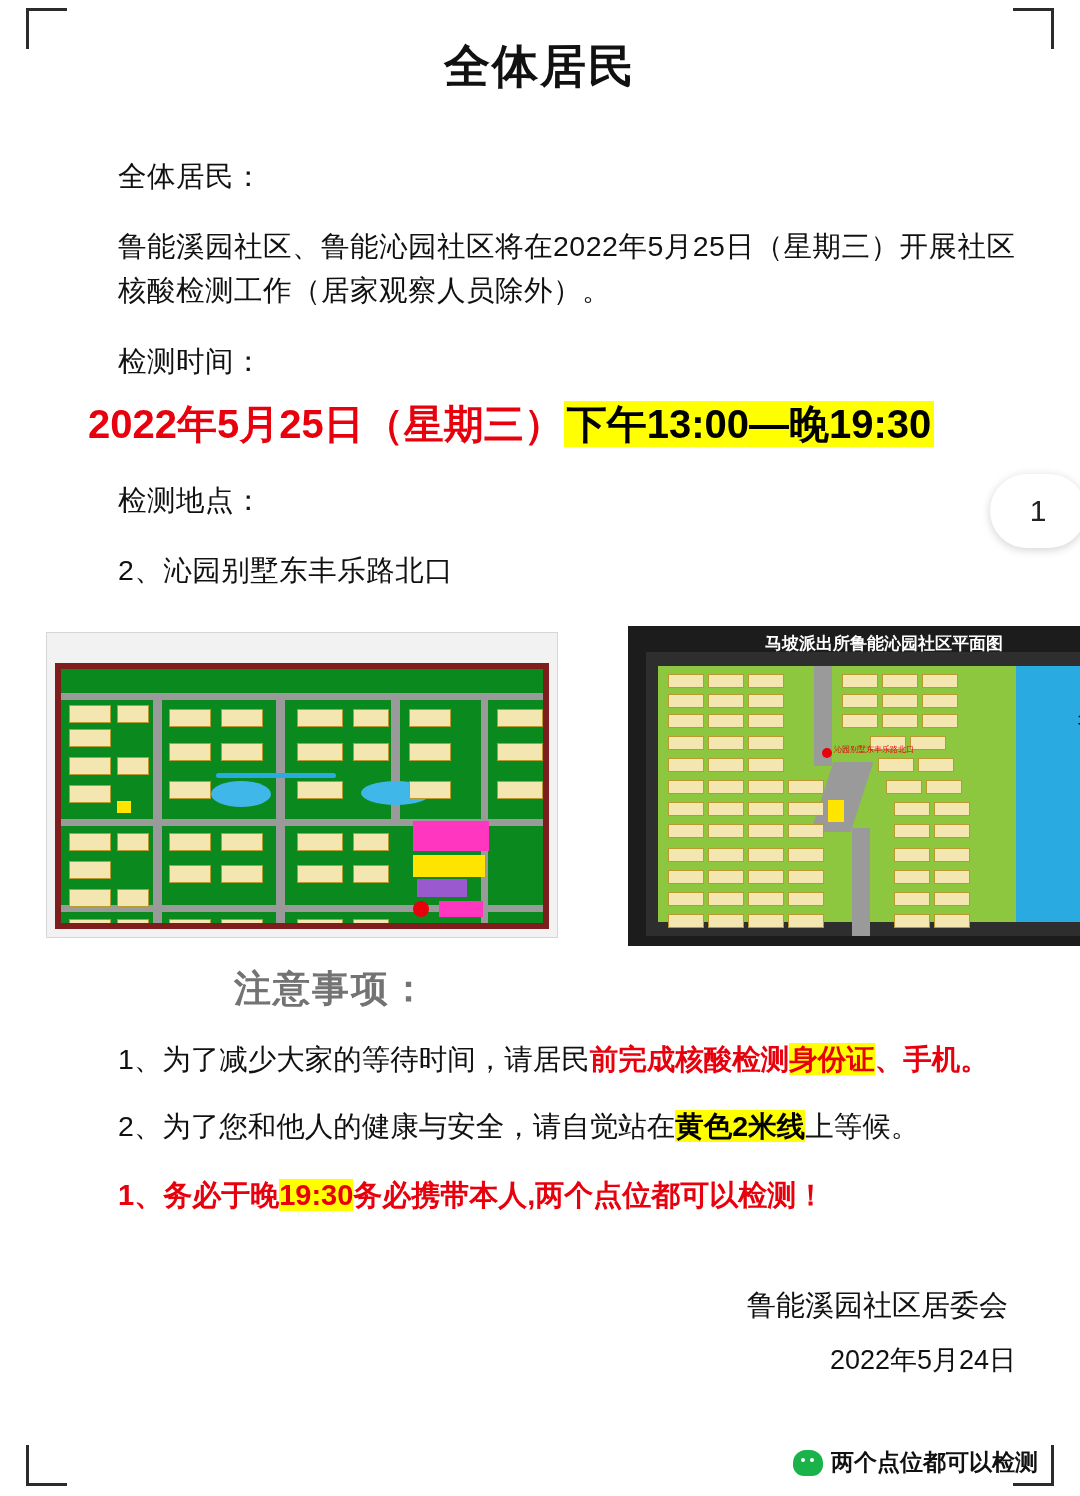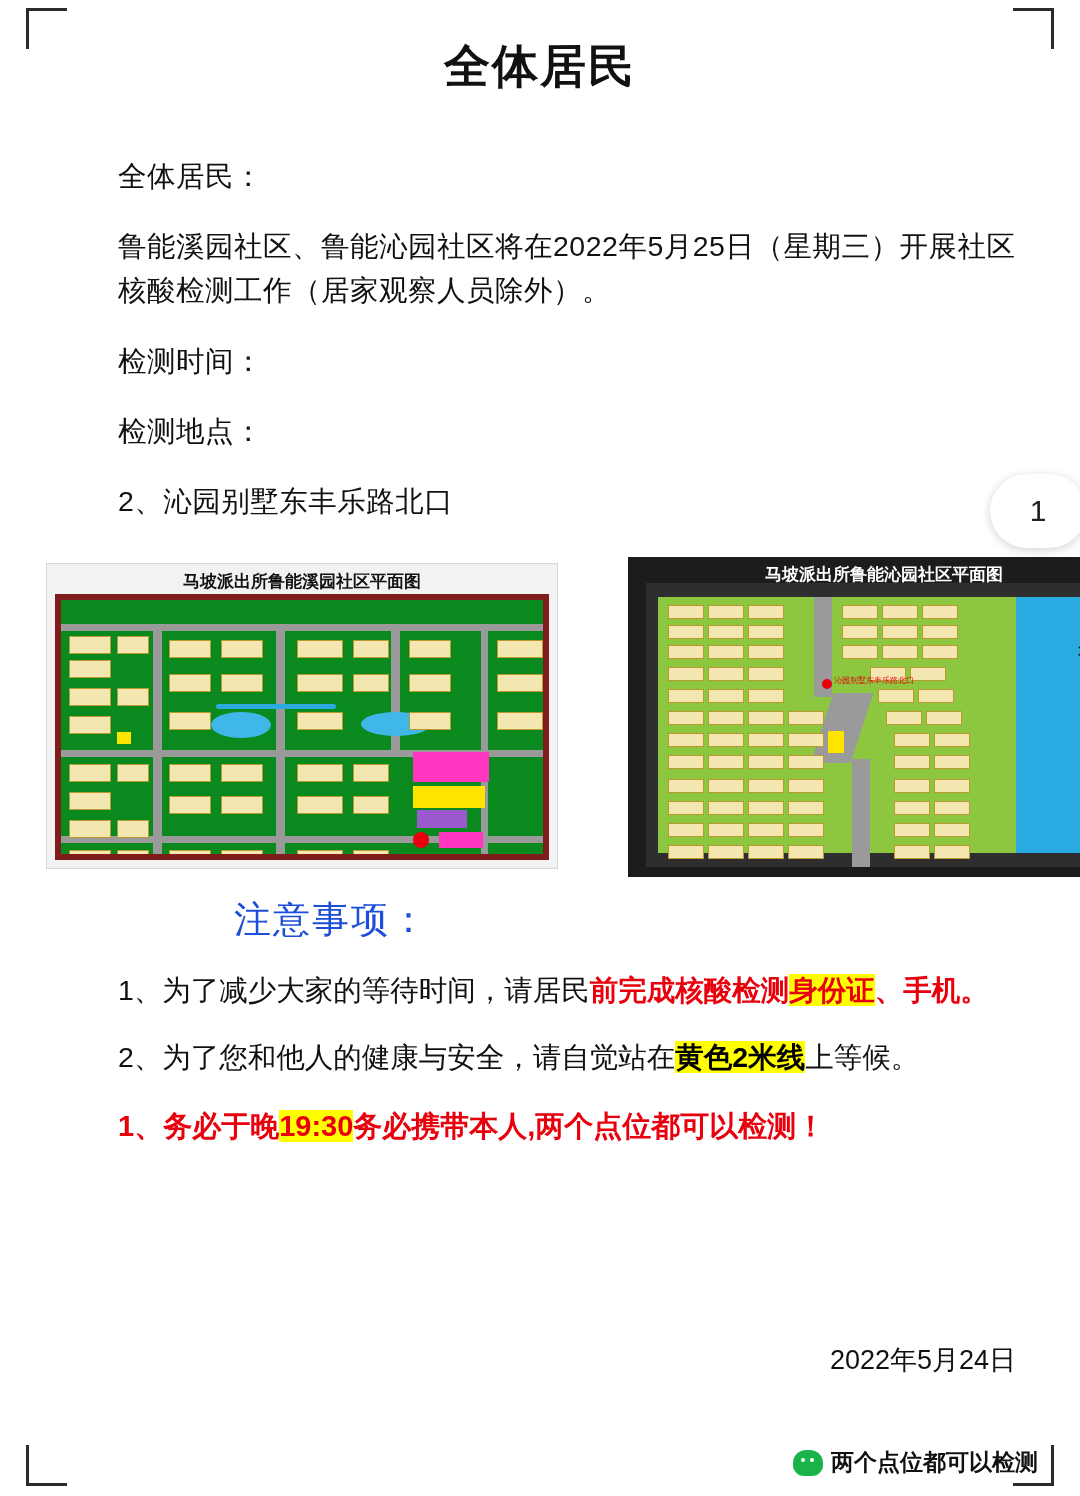--- a/index.html
+++ b/index.html
@@ -108,21 +108,21 @@
   .label-red{position:absolute;color:#e8000d;font-size:8px;white-space:nowrap;}
   .label-dark{position:absolute;color:#111;font-size:8px;white-space:nowrap;}
   .north{
     position:absolute;right:24px;top:38px;width:48px;text-align:center;color:#111;
   }
   .north .arrow{font-size:26px;line-height:20px;color:#111;}
   .north .t{font-size:15px;font-weight:bold;}
 
   .notice-title{
     margin:8px 0 0 116px;
-    font-size:37px;font-weight:normal;color:#1d4ed8;letter-spacing:2px;
+    font-size:37px;font-weight:bold;color:#737373;letter-spacing:2px;
   }
   .n{
     margin:24px 0 0 0;
     font-size:28.5px;line-height:1.5;color:#111;
   }
   .n .red{color:#e8000d;font-weight:bold;}
   .n .hl{background:#ffff00;color:#e8000d;font-weight:bold;}
   .n .hlk{background:#ffff00;color:#000;font-weight:bold;}
   .n3{
     margin-top:26px;font-size:29px;font-weight:bold;color:#e8000d;
@@ -165,28 +165,30 @@
 <div class="title">全体居民</div>
 
 <div class="body">
 
   <div class="p first">全体居民：</div>
 
   <div class="p">鲁能溪园社区、鲁能沁园社区将在2022年5月25日（星期三）开展社区核酸检测工作（居家观察人员除外）。</div>
 
   <div class="p">检测时间：</div>
 
+  <div class="time-line">
+    <span>2022年5月25日（星期三）</span><span class="hl">下午13:00—晚19:30</span>
+  </div>
 
   <div class="p">检测地点：</div>
   <div class="p">2、沁园别墅东丰乐路北口</div>
 
   <div class="maps">
 
     <div class="map map-left">
-      <div class="map-cap">马坡派出所鲁能溪园社区平面图</div>
       <div class="canvas">
         <div class="road" style="left:0;top:24px;width:100%;height:7px;"></div>
         <div class="road" style="left:0;top:150px;width:100%;height:7px;"></div>
         <div class="road" style="left:92px;top:24px;width:9px;height:250px;"></div>
         <div class="road" style="left:215px;top:24px;width:9px;height:250px;"></div>
         <div class="road" style="left:330px;top:24px;width:9px;height:130px;"></div>
         <div class="road" style="left:420px;top:24px;width:7px;height:250px;"></div>
         <div class="road" style="left:0;top:236px;width:100%;height:7px;"></div>
 
         <div class="pond" style="left:150px;top:112px;width:60px;height:26px;"></div>
@@ -347,19 +349,20 @@
     <span>2、为了您和他人的健康与安全，请自觉站在</span><span class="hlk">黄色2米线</span><span>上等候。</span>
   </div>
 
   <div class="n n3">
     <span>1、务必于晚</span><span class="hl">19:30</span><span>务必携带本人,两个点位都可以检测！</span>
   </div>
 
 </div>
 
 <div class="sign">
+  <div class="l1">鲁能溪园社区居委会</div>
   <div class="l2">2022年5月24日</div>
 </div>
 
 <div class="wechat">
   <span class="wicon"></span>
   <span>两个点位都可以检测</span>
 </div>
 
 </body></html>

